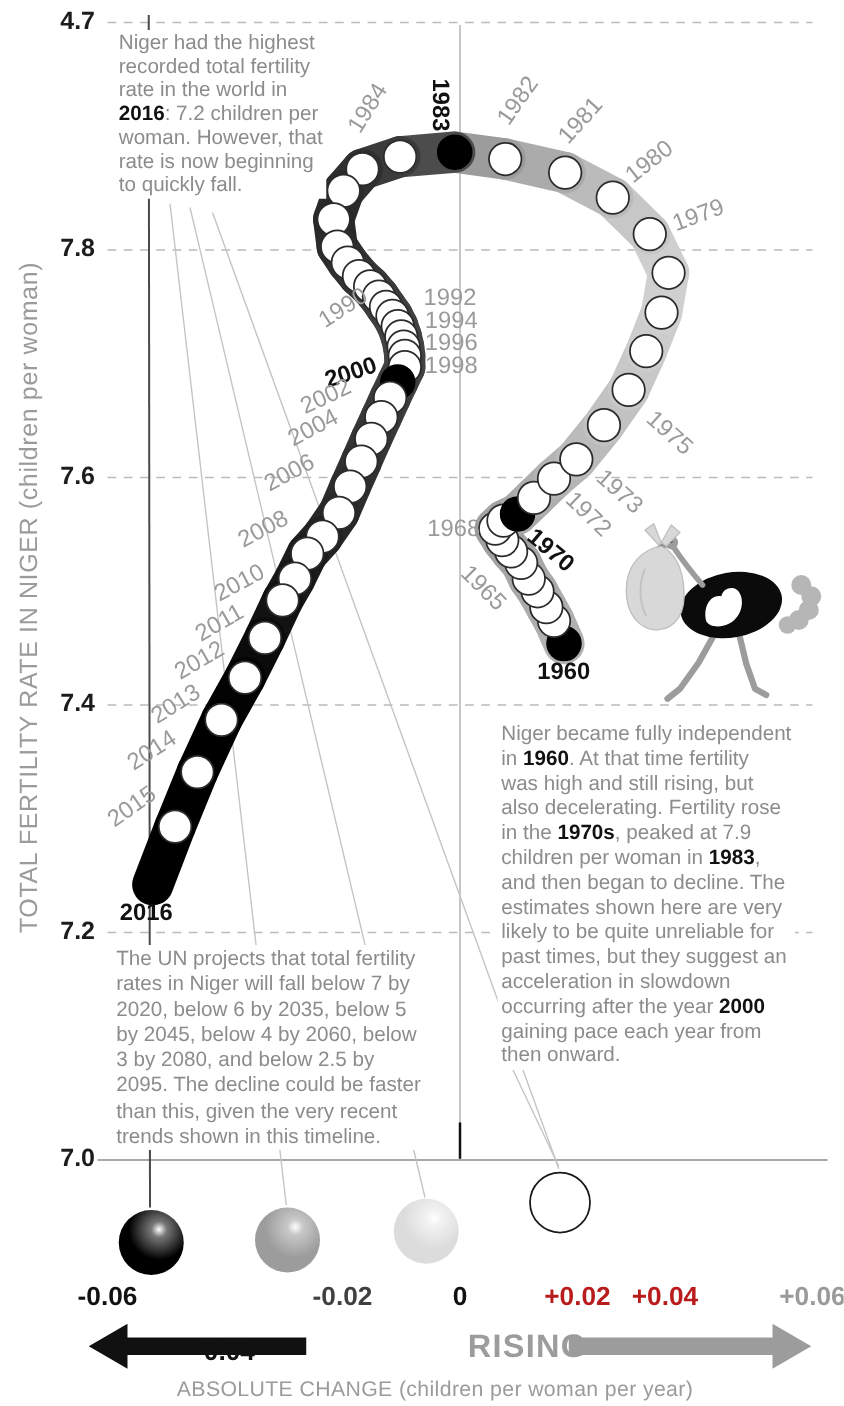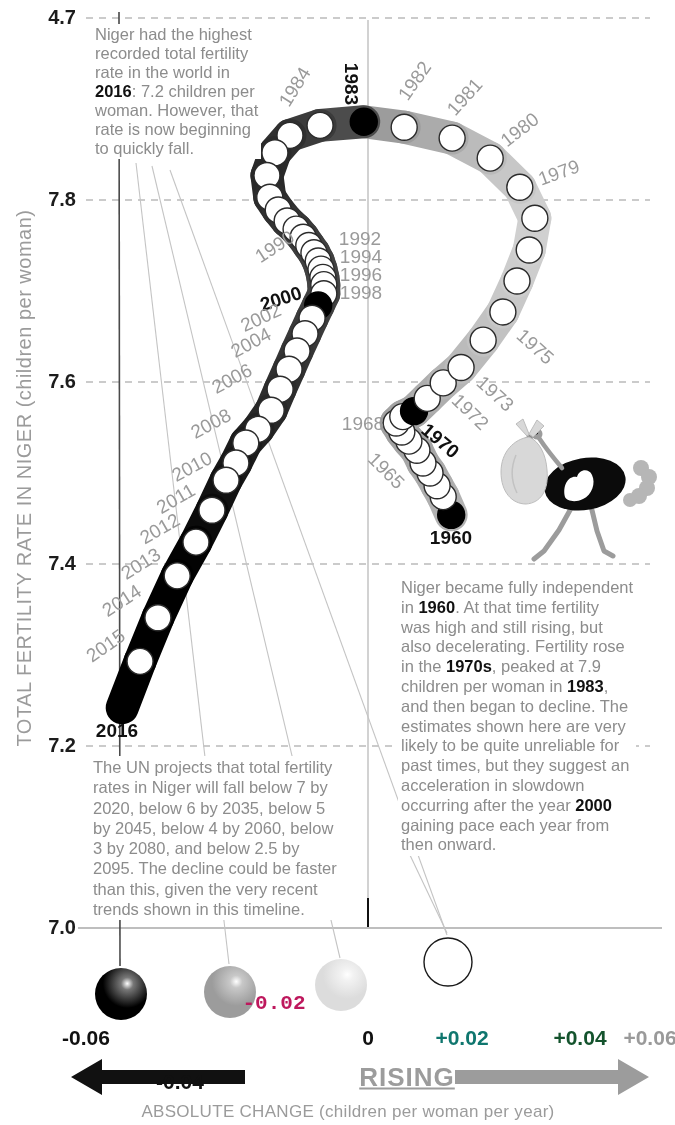--- a/index.html
+++ b/index.html
@@ -262,21 +262,21 @@
       <div class="yearlabel key" style="left: 117px; top: 731px; transform: translate(-50%, -50%) rotate(0deg);">2016</div>
     </div>
 
   <div class="note" id="note-intro" style="left:92px;top:24px;"><span>Niger had the highest</span><br><span>recorded total fertility</span><br><span>rate in the world in</span><br><b>2016</b><span>: 7.2 children per</span><br><span>woman. However, that</span><br><span>rate is now beginning</span><br><span>to quickly fall.</span></div>
   <div class="note" id="note-history" style="left:398px;top:577px;"><span>Niger became fully independent</span><br><span>in </span><b>1960</b><span>. At that time fertility</span><br><span>was high and still rising, but</span><br><span>also decelerating. Fertility rose</span><br><span>in the </span><b>1970s</b><span>, peaked at 7.9</span><br><span>children per woman in </span><b>1983</b><span>,</span><br><span>and then began to decline. The</span><br><span>estimates shown here are very</span><br><span>likely to be quite unreliable for</span><br><span>past times, but they suggest an</span><br><span>acceleration in slowdown</span><br><span>occurring after the year </span><b>2000</b><br><span>gaining pace each year from</span><br><span>then onward.</span></div>
   <div class="note" id="note-projection" style="left:90px;top:756px;"><span>The UN projects that total fertility</span><br><span>rates in Niger will fall below 7 by</span><br><span>2020, below 6 by 2035, below 5</span><br><span>by 2045, below 4 by 2060, below</span><br><span>3 by 2080, and below 2.5 by</span><br><span>2095. The decline could be faster</span><br><span>than this, given the very recent</span><br><span>trends shown in this timeline.</span></div>
 
   <div id="xtick-layer">
       <div class="xtick" style="left: 86px; top: 1038px; color: rgb(17, 17, 17);">-0.06</div>
       <div class="xtick" style="left: 180px; top: 1082px; color: rgb(17, 17, 17);">-0.04</div>
-      <div class="xtick" style="left: 274px; top: 1003px; color: #be185d; font-family: Liberation Mono, monospace;">-0.02</div>
+      <div class="xtick" style="left: 274px; top: 1038px; color: #404040;">-0.02</div>
       <div class="xtick" style="left: 368px; top: 1038px; color: rgb(17, 17, 17);">0</div>
-      <div class="xtick" style="left: 462px; top: 1038px; color: #0f766e;">+0.02</div>
-      <div class="xtick" style="left: 580px; top: 1038px; color: #14532d;">+0.04</div>
+      <div class="xtick" style="left: 462px; top: 1038px; color: #b91c1c;">+0.02</div>
+      <div class="xtick" style="left: 532px; top: 1038px; color: #b91c1c;">+0.04</div>
       <div class="xtick" style="left: 650px; top: 1038px; color: rgb(154, 154, 154);">+0.06</div>
     </div>
-  <div class="arrowword" id="word-rising" style="left:407px;top:1077px;color:#9c9c9c;text-decoration:underline;">RISING</div>
+  <div class="arrowword" id="word-rising" style="left:422px;top:1077px;color:#9c9c9c;">RISING</div>
   <div class="xcaption" style="left:348px;top:1112px;">ABSOLUTE CHANGE (children per woman per year)</div>
 </div>
 
 </body></html>

